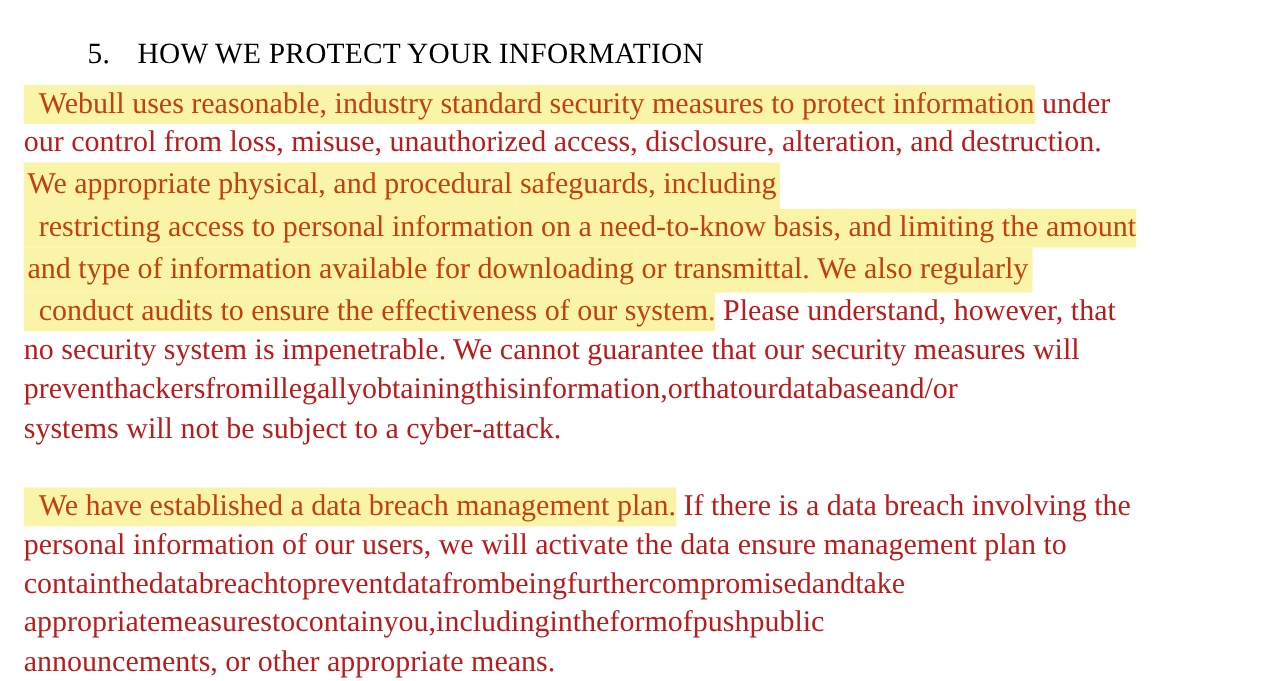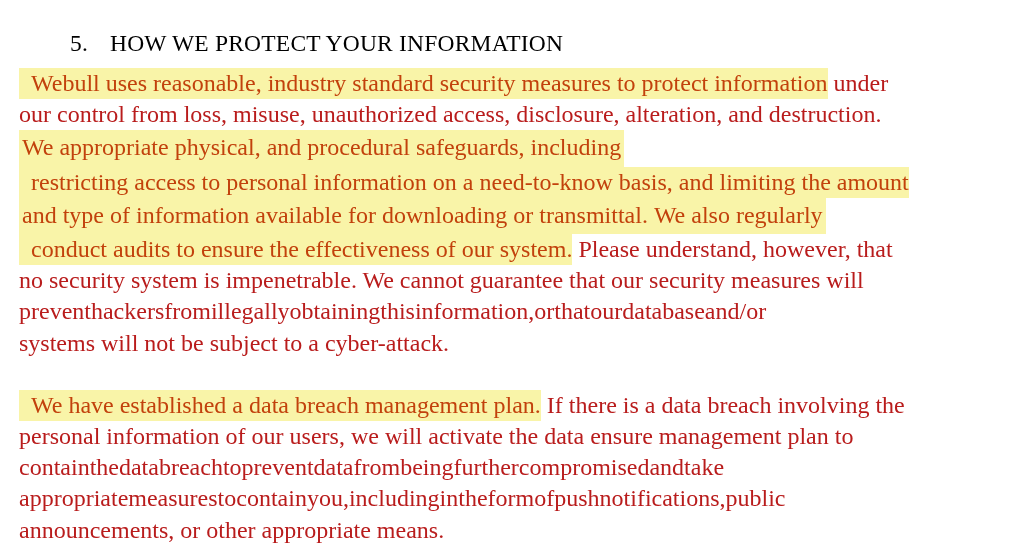--- a/index.html
+++ b/index.html
@@ -166,20 +166,19 @@
           <span class="w plain">measures</span>
           <span class="w plain">to</span>
           <span class="w plain">contain</span>
           <span class="w plain">you,</span>
           <span class="w plain">including</span>
           <span class="w plain">in</span>
           <span class="w plain">the</span>
           <span class="w plain">form</span>
           <span class="w plain">of</span>
           <span class="w plain">push</span>
-          <span class="w plain">notifications,</span>
           <span class="w plain">public</span>
         </span>
         <span class="line"><span class="plain">announcements, or other appropriate means.</span></span>
       </p>
     </div>
 
 </div>
 
 </body></html>

